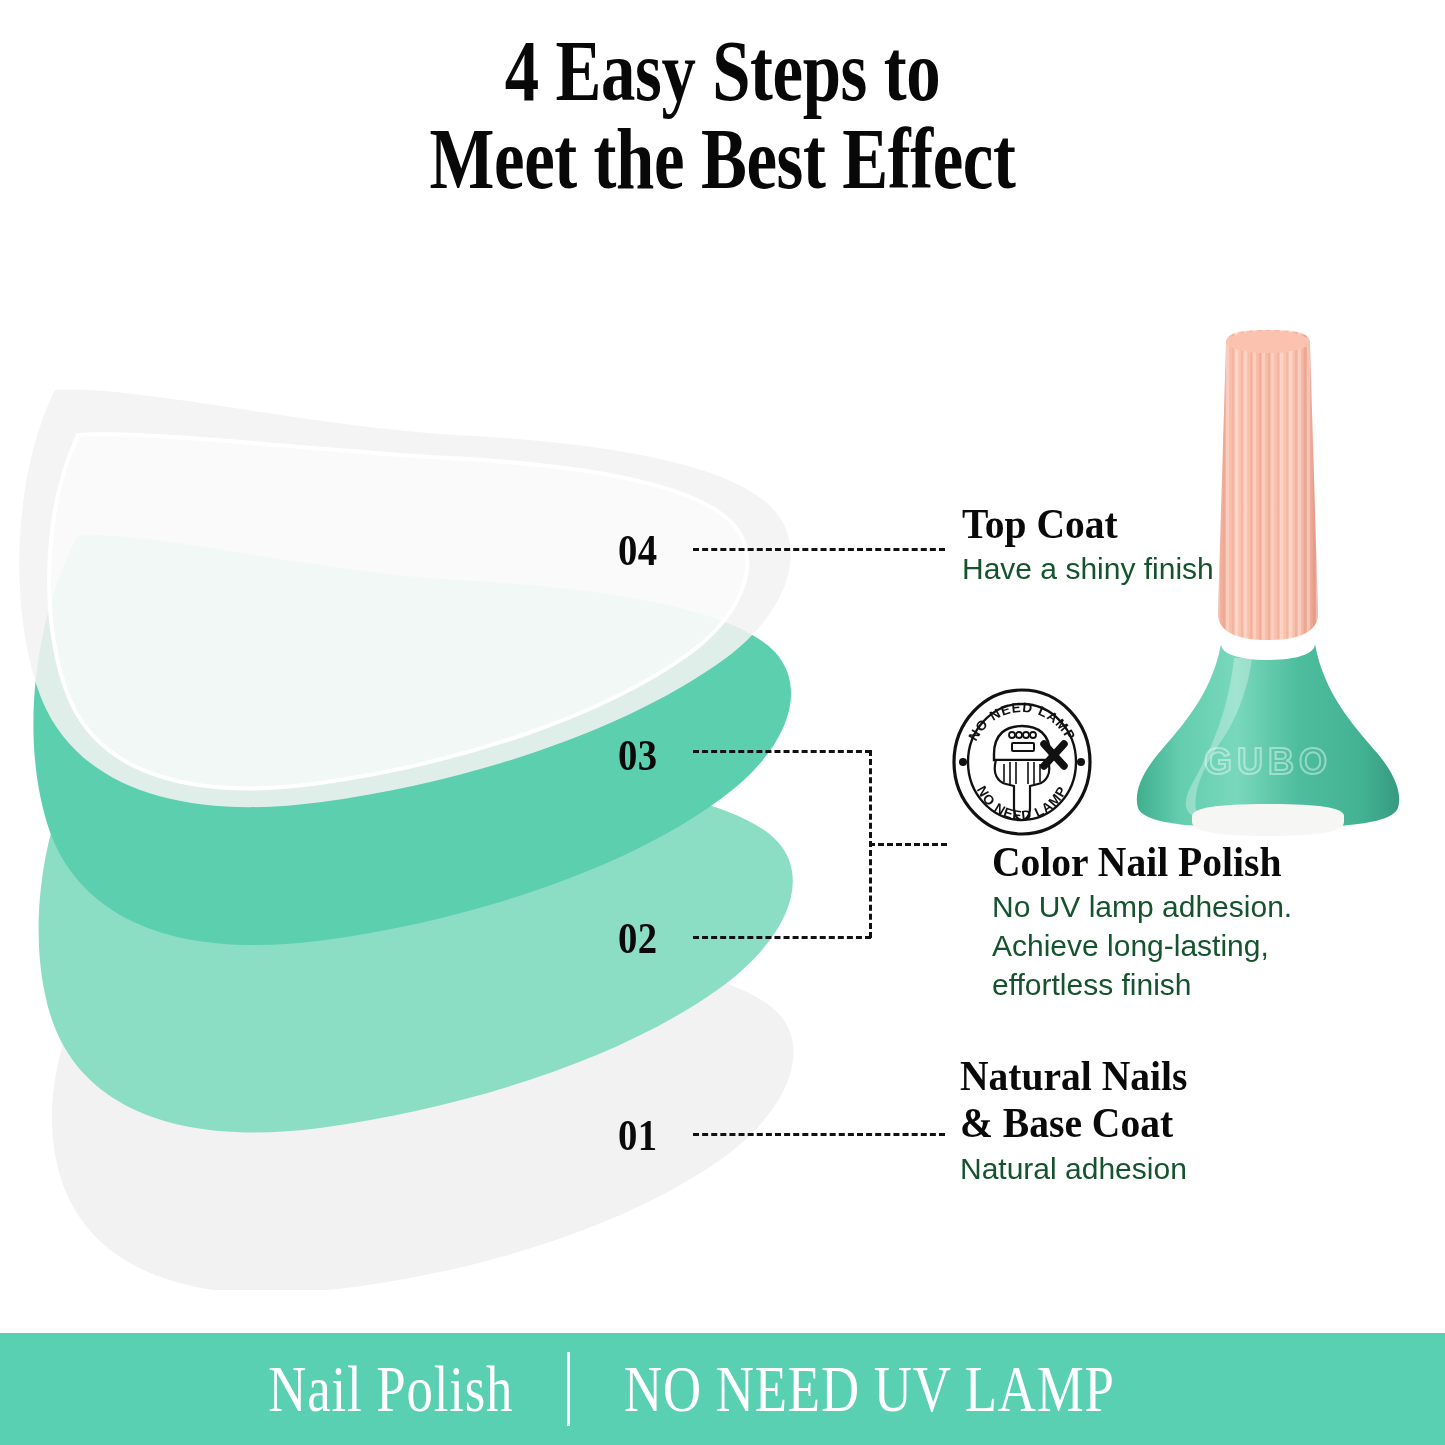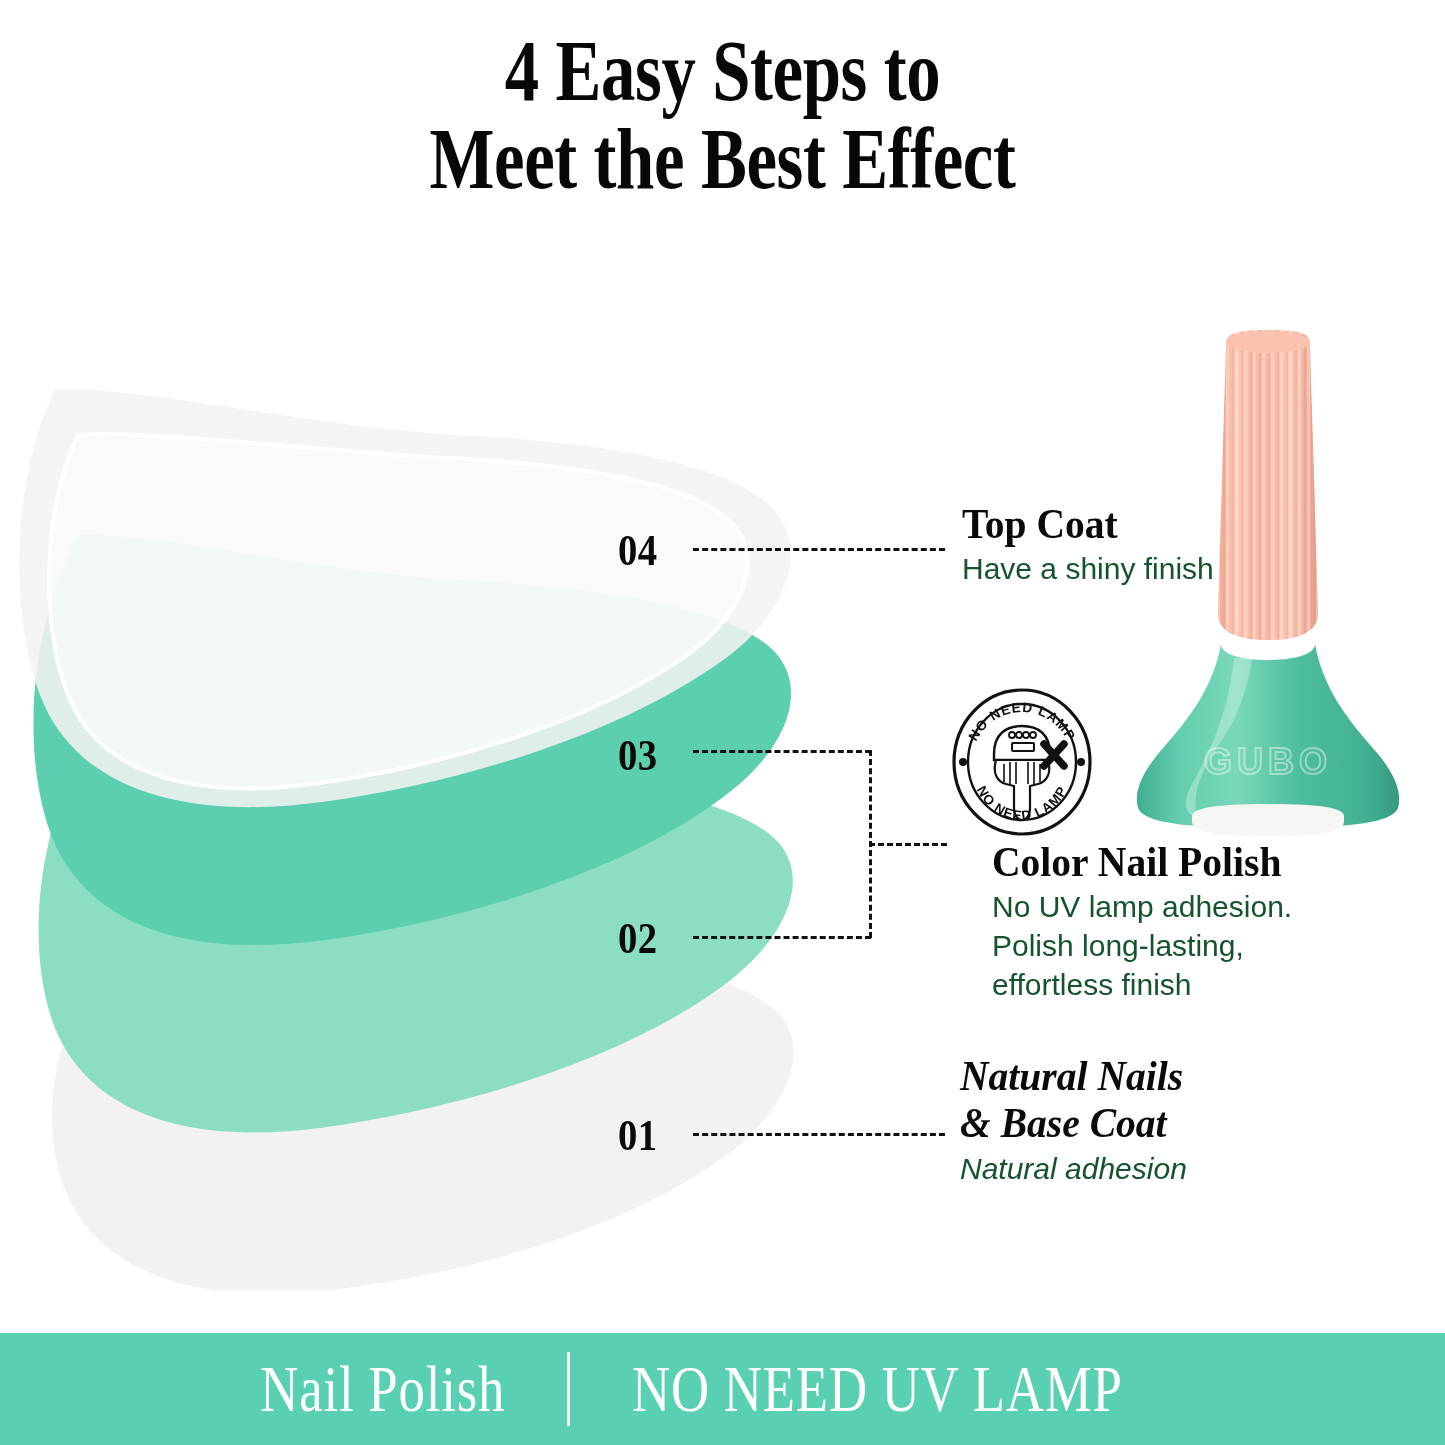--- a/index.html
+++ b/index.html
@@ -100,21 +100,21 @@
   .block p {
     margin: 4px 0 0 0;
     font-family: "Liberation Sans", sans-serif;
     font-size: 30px;
     line-height: 1.17;
     color: #14532d;
     white-space: nowrap;
   }
   .b-top   { left: 952px; top: 500px; margin-left: 10px; }
   .b-color { left: 992px; top: 838px; }
-  .b-base  { left: 960px; top: 1052px; font-style: italic; }
+  .b-base  { left: 960px; top: 1052px; }
 
   
   .stamp {
     position: absolute;
     left: 952px;
     top: 688px;
     width: 140px;
     height: 148px;
   }
   .stamp svg { display: block; width: 100%; height: 100%; }
@@ -133,21 +133,21 @@
   .banner {
     position: absolute;
     left: 0;
     bottom: 0;
     width: 1445px;
     height: 112px;
     background: #59d0b2;
     display: flex;
     align-items: center;
     justify-content: center;
-    gap: 8px;
+    gap: 0;
   }
   .banner-text {
     font-family: "Liberation Serif", serif;
     font-size: 66px;
     color: #ffffff;
     transform: scaleX(0.80);
     white-space: nowrap;
     letter-spacing: 1px;
   }
   .banner-left  { transform-origin: right center; padding-right: 10px; }
@@ -238,21 +238,21 @@
       </text>
       <text font-family="Liberation Sans, sans-serif" font-size="13.5" font-weight="bold" fill="#111" letter-spacing="1">
         <textPath href="#arcBot" startOffset="50%" text-anchor="middle">NO NEED LAMP</textPath>
       </text>
     </svg>
   </div>
 
   <div class="block b-color">
     <h3>Color Nail Polish</h3>
     <p>No UV lamp adhesion.</p>
-    <p>Polish long-lasting,</p>
+    <p>Achieve long-lasting,</p>
     <p>effortless finish</p>
   </div>
 
   <div class="block b-base">
     <h3>Natural Nails</h3>
     <h3>&amp; Base Coat</h3>
     <p>Natural adhesion</p>
   </div>
 
   <div class="bottle">

